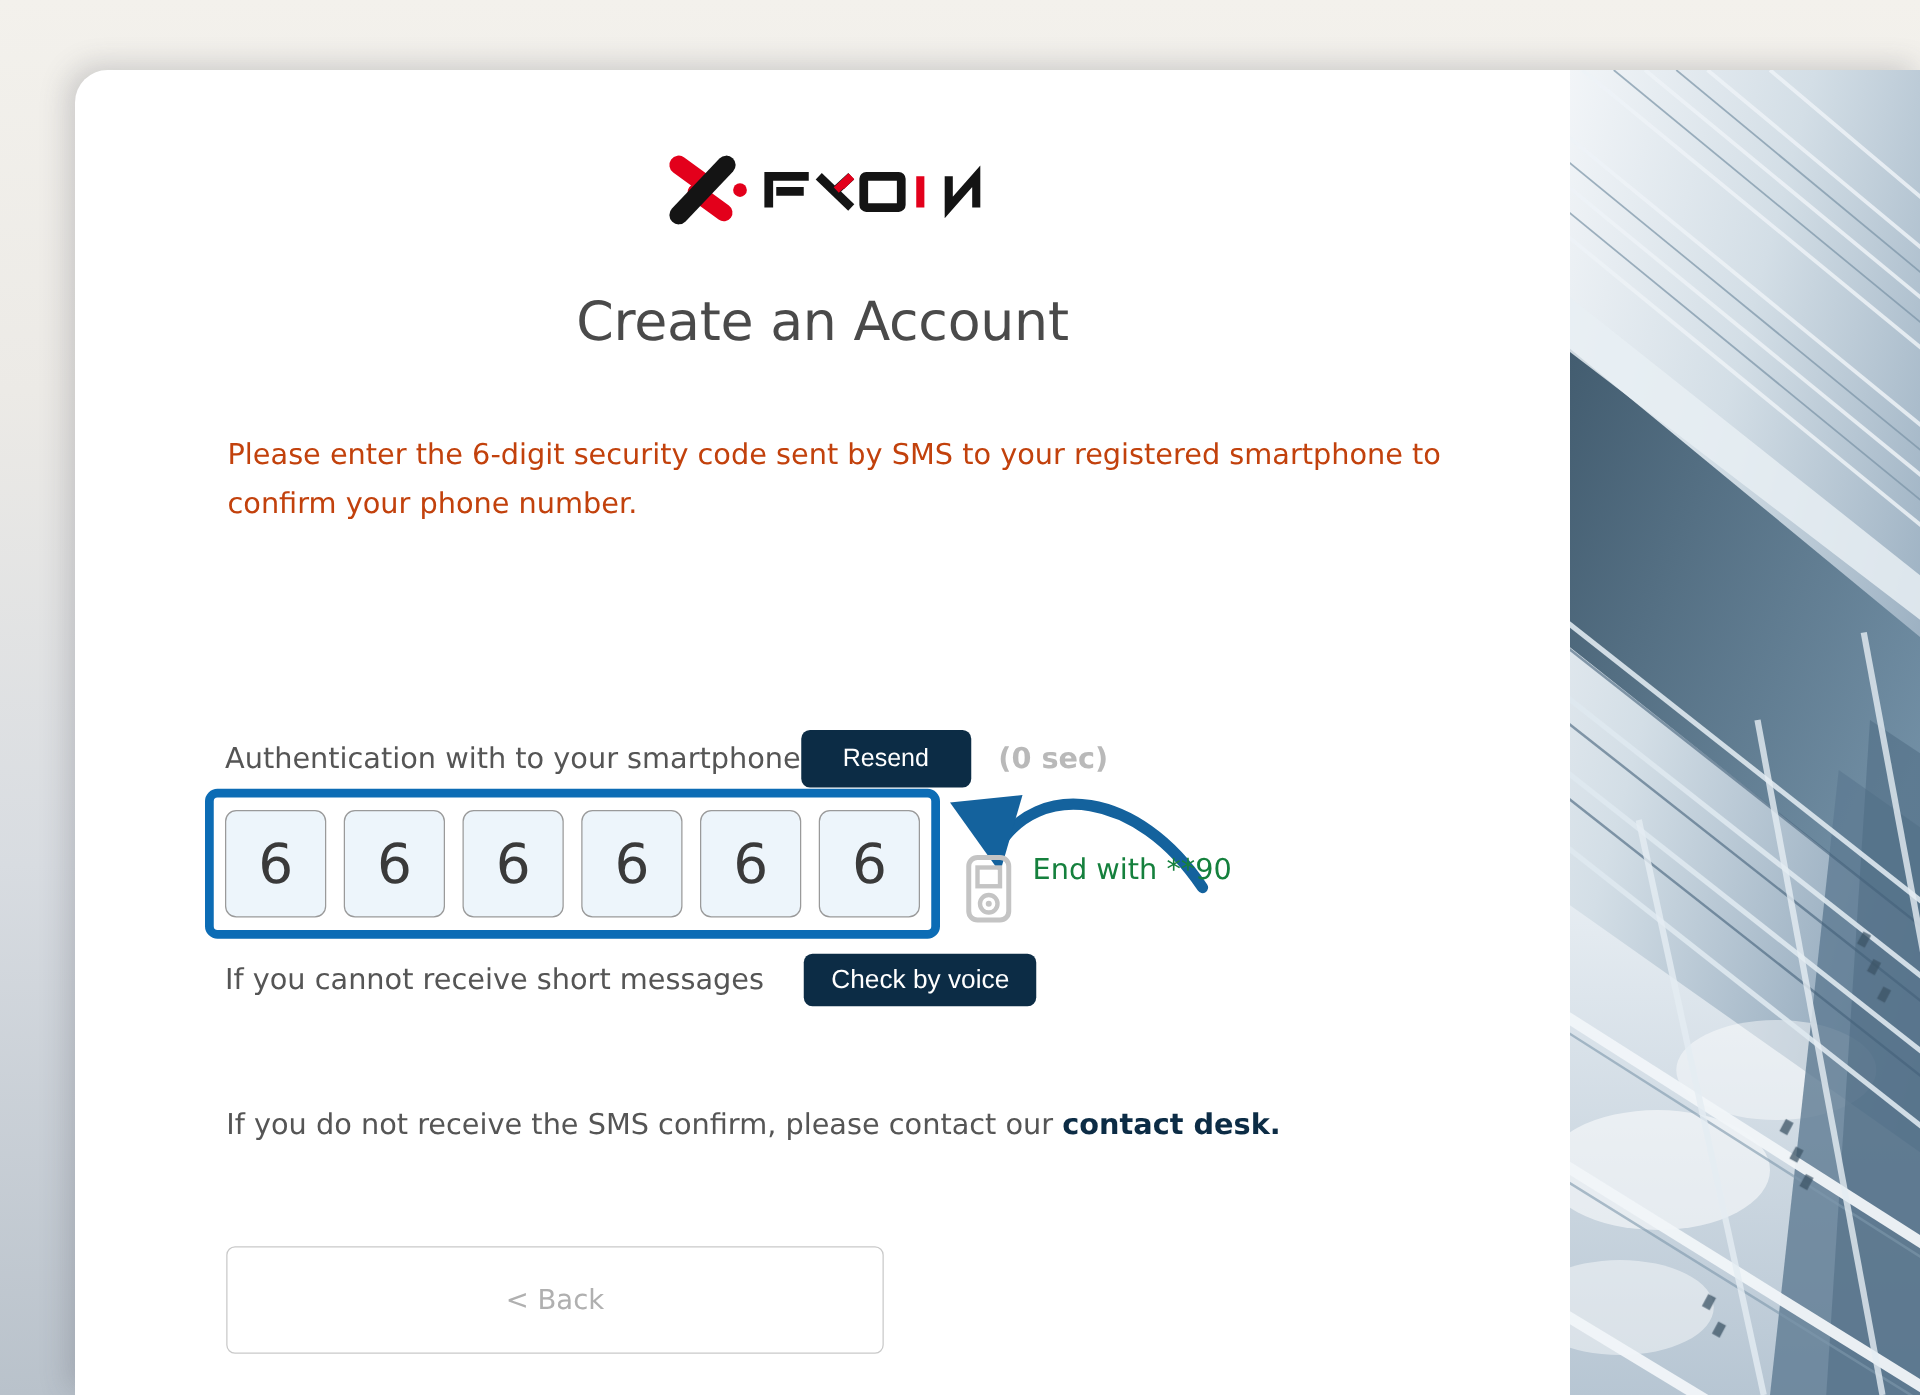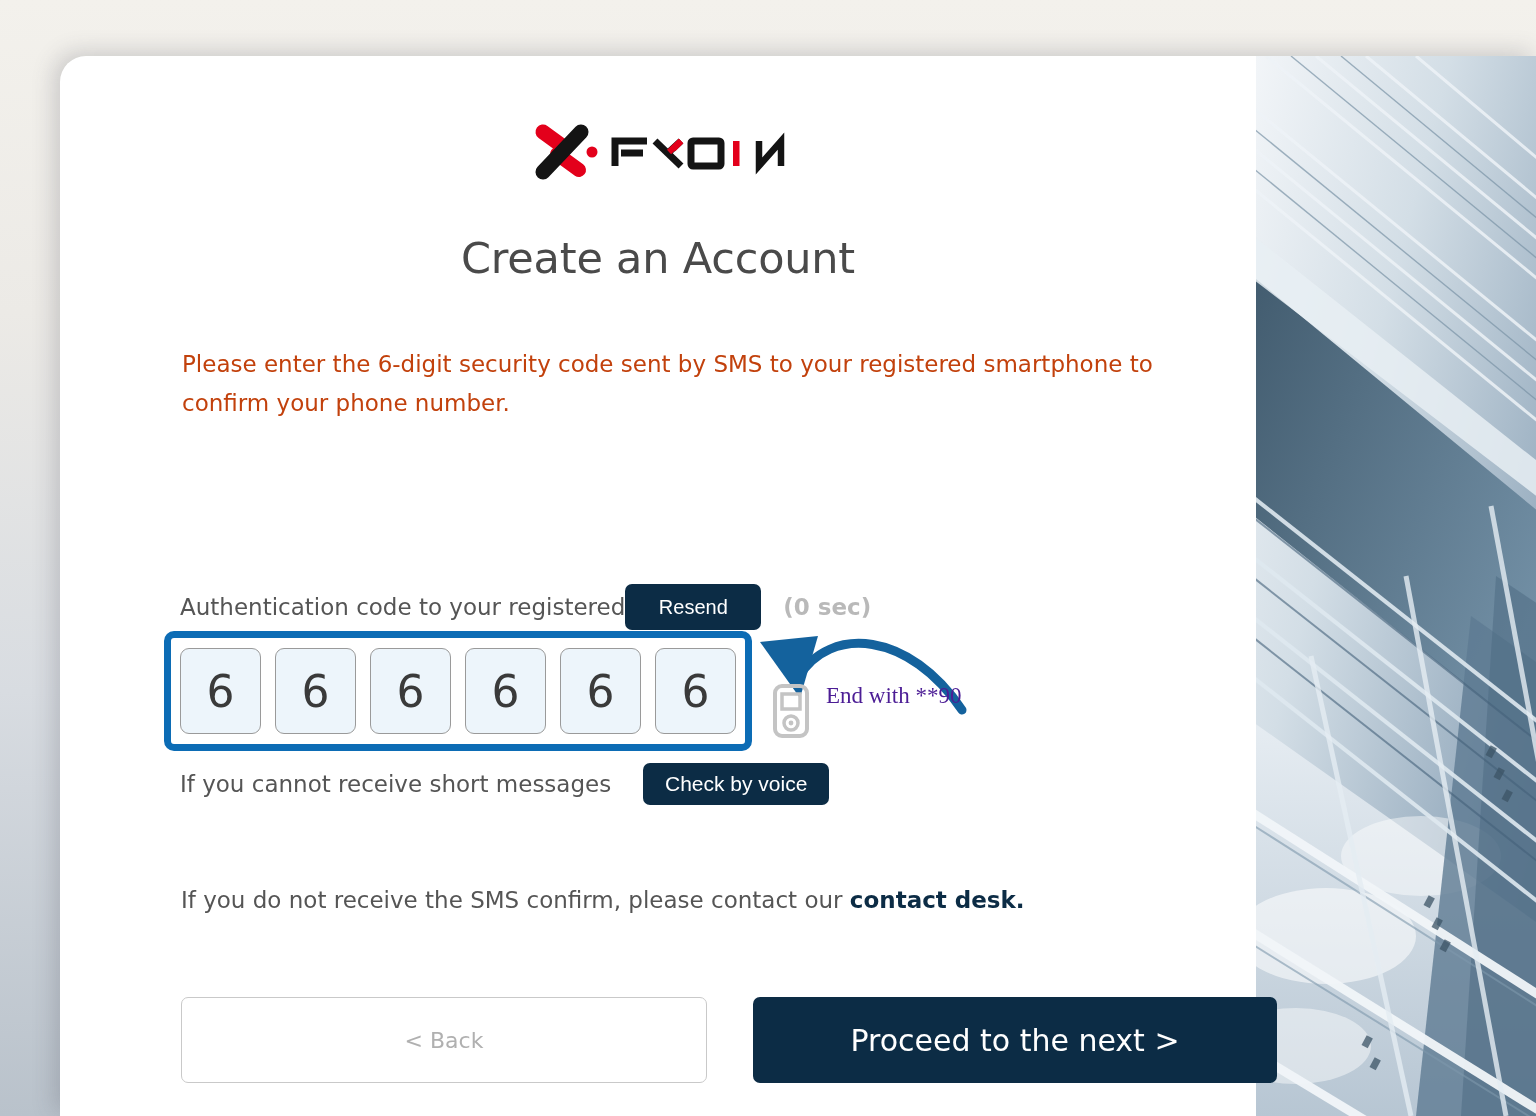--- a/index.html
+++ b/index.html
@@ -172,23 +172,22 @@
   #phone-hint {
     position: absolute;
     left: 712px;
     top: 627px;
     display: flex;
     align-items: center;
   }
   #phone-hint .hint-text {
     margin-left: 54px;
     font-size: 23px;
-    color: #4c1d95;
+    color: #15803d;
     white-space: nowrap;
-    font-family: Liberation Serif, serif;
   }
   #phone-icon {
     position: absolute;
     left: 0;
     top: 0;
   }
 
   
   #voice-row {
     position: absolute;
@@ -385,21 +384,21 @@
           <path d="M152 21 L144 29" stroke="#e3001b" stroke-width="6.5" fill="none"></path>
           <rect x="204" y="21" width="6.5" height="25" fill="#e3001b"></rect>
         </svg>
       </div>
 
       <div id="page-title">Create an Account</div>
 
       <div id="intro">Please enter the 6-digit security code sent by SMS to your registered smartphone to confirm your phone number.</div>
 
       <div id="auth-row">
-        <span class="field-label">Authentication code to your registered</span>
+        <span class="field-label">Authentication with to your smartphone</span>
         <button class="pill-btn" id="resend-button">Resend</button>
         <span id="countdown">(0 sec)</span>
       </div>
 
       <div id="code-highlight"></div>
 
       <div id="code-boxes">
         <div class="code-cell">6</div>
         <div class="code-cell">6</div>
         <div class="code-cell">6</div>
@@ -429,18 +428,17 @@
         <span class="field-label">If you cannot receive short messages</span>
         <button class="pill-btn" id="voice-button">Check by voice</button>
       </div>
 
       <div id="support-note">
         <span>If you do not receive the SMS confirm, please contact our </span><a id="support-link">contact desk.</a>
       </div>
 
       <div id="actions">
         <button id="back-button">&lt; Back</button>
-        <button id="next-button">Proceed to the next &gt;</button>
       </div>
 
     </div>
   </div>
 </div>
 
 </body></html>

